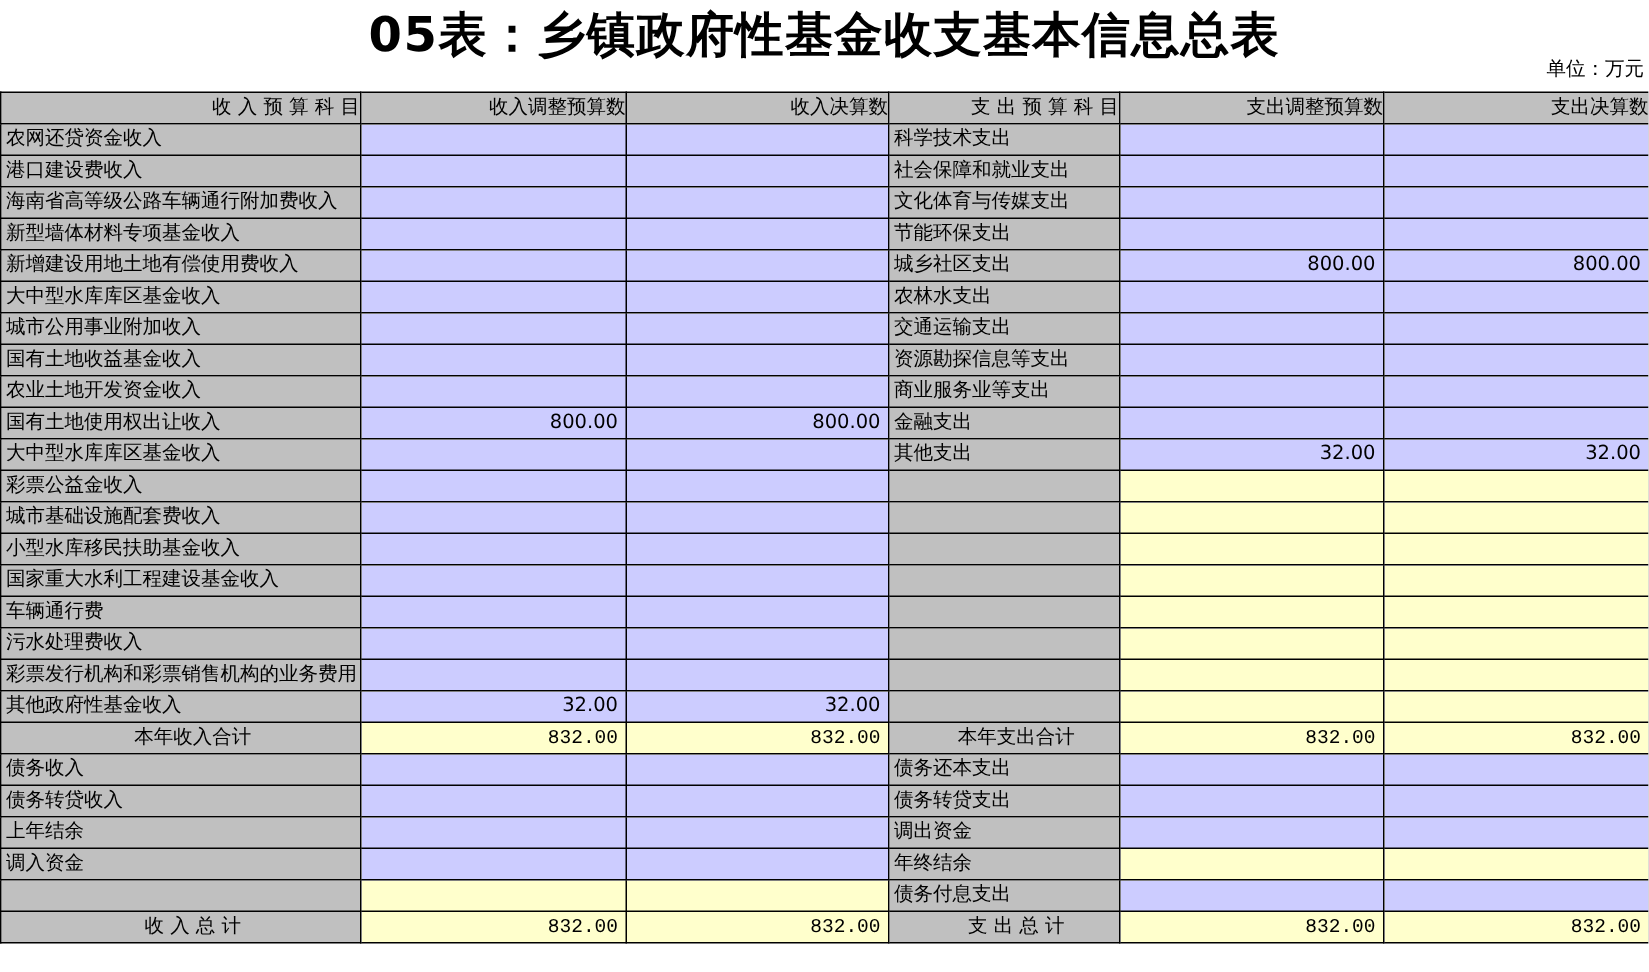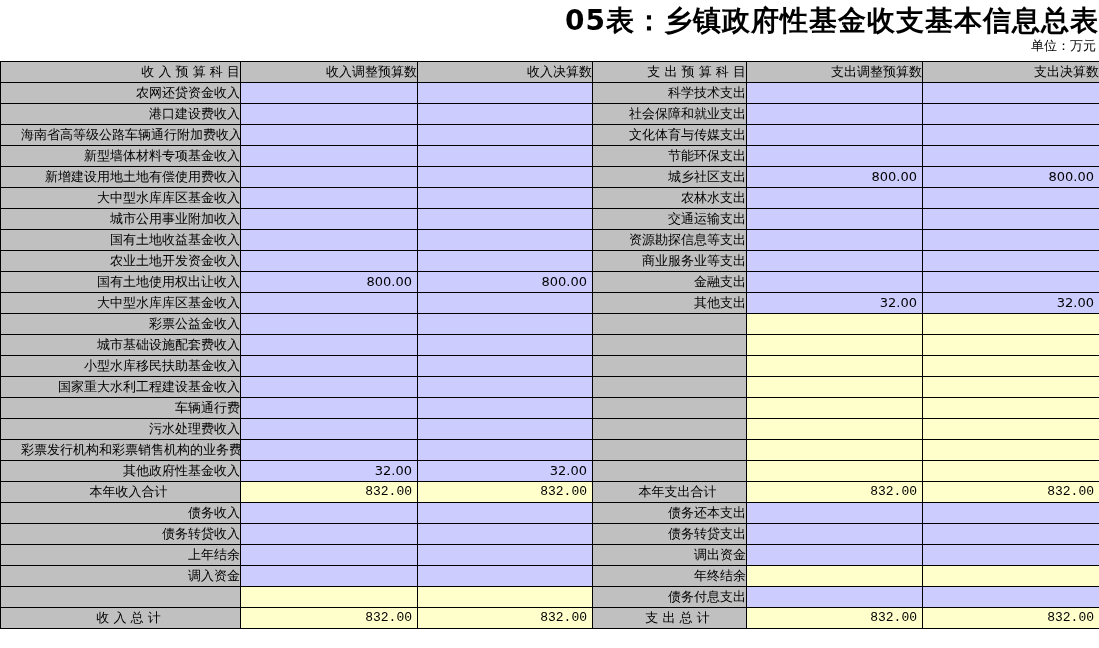--- a/index.html
+++ b/index.html
@@ -17,22 +17,22 @@
     background: #ffffff;
     overflow: hidden;
     font-family: "DejaVu Sans", "Liberation Sans", sans-serif;
     color: #000;
   }
   .title {
     position: absolute;
     top: 2px;
     left: 0;
     width: 100%;
-    text-align: right;
-    font-size: 28px;
+    text-align: center;
+    font-size: 32px;
     font-weight: bold;
     letter-spacing: 1px;
     white-space: nowrap;
   }
   .unit {
     position: absolute;
     top: 37px;
     right: 3px;
     font-size: 13px;
     margin-left: 43px;
@@ -55,22 +55,22 @@
   }
   .grid th {
     background: var(--gray);
     height: 19px;
     font-weight: normal;
     text-align: right;
   }
   .grid td { height: 20px; }
   td.lbl {
     background: var(--gray);
-    text-align: right;
-    padding-left: 20px;
+    text-align: left;
+    padding-left: 3px;
   }
   td.lbl.center {
     text-align: center;
     padding-left: 16px;
   }
   td.val {
     text-align: right;
     padding-right: 5px;
   }
   td.val.lav { background: var(--lav); }

